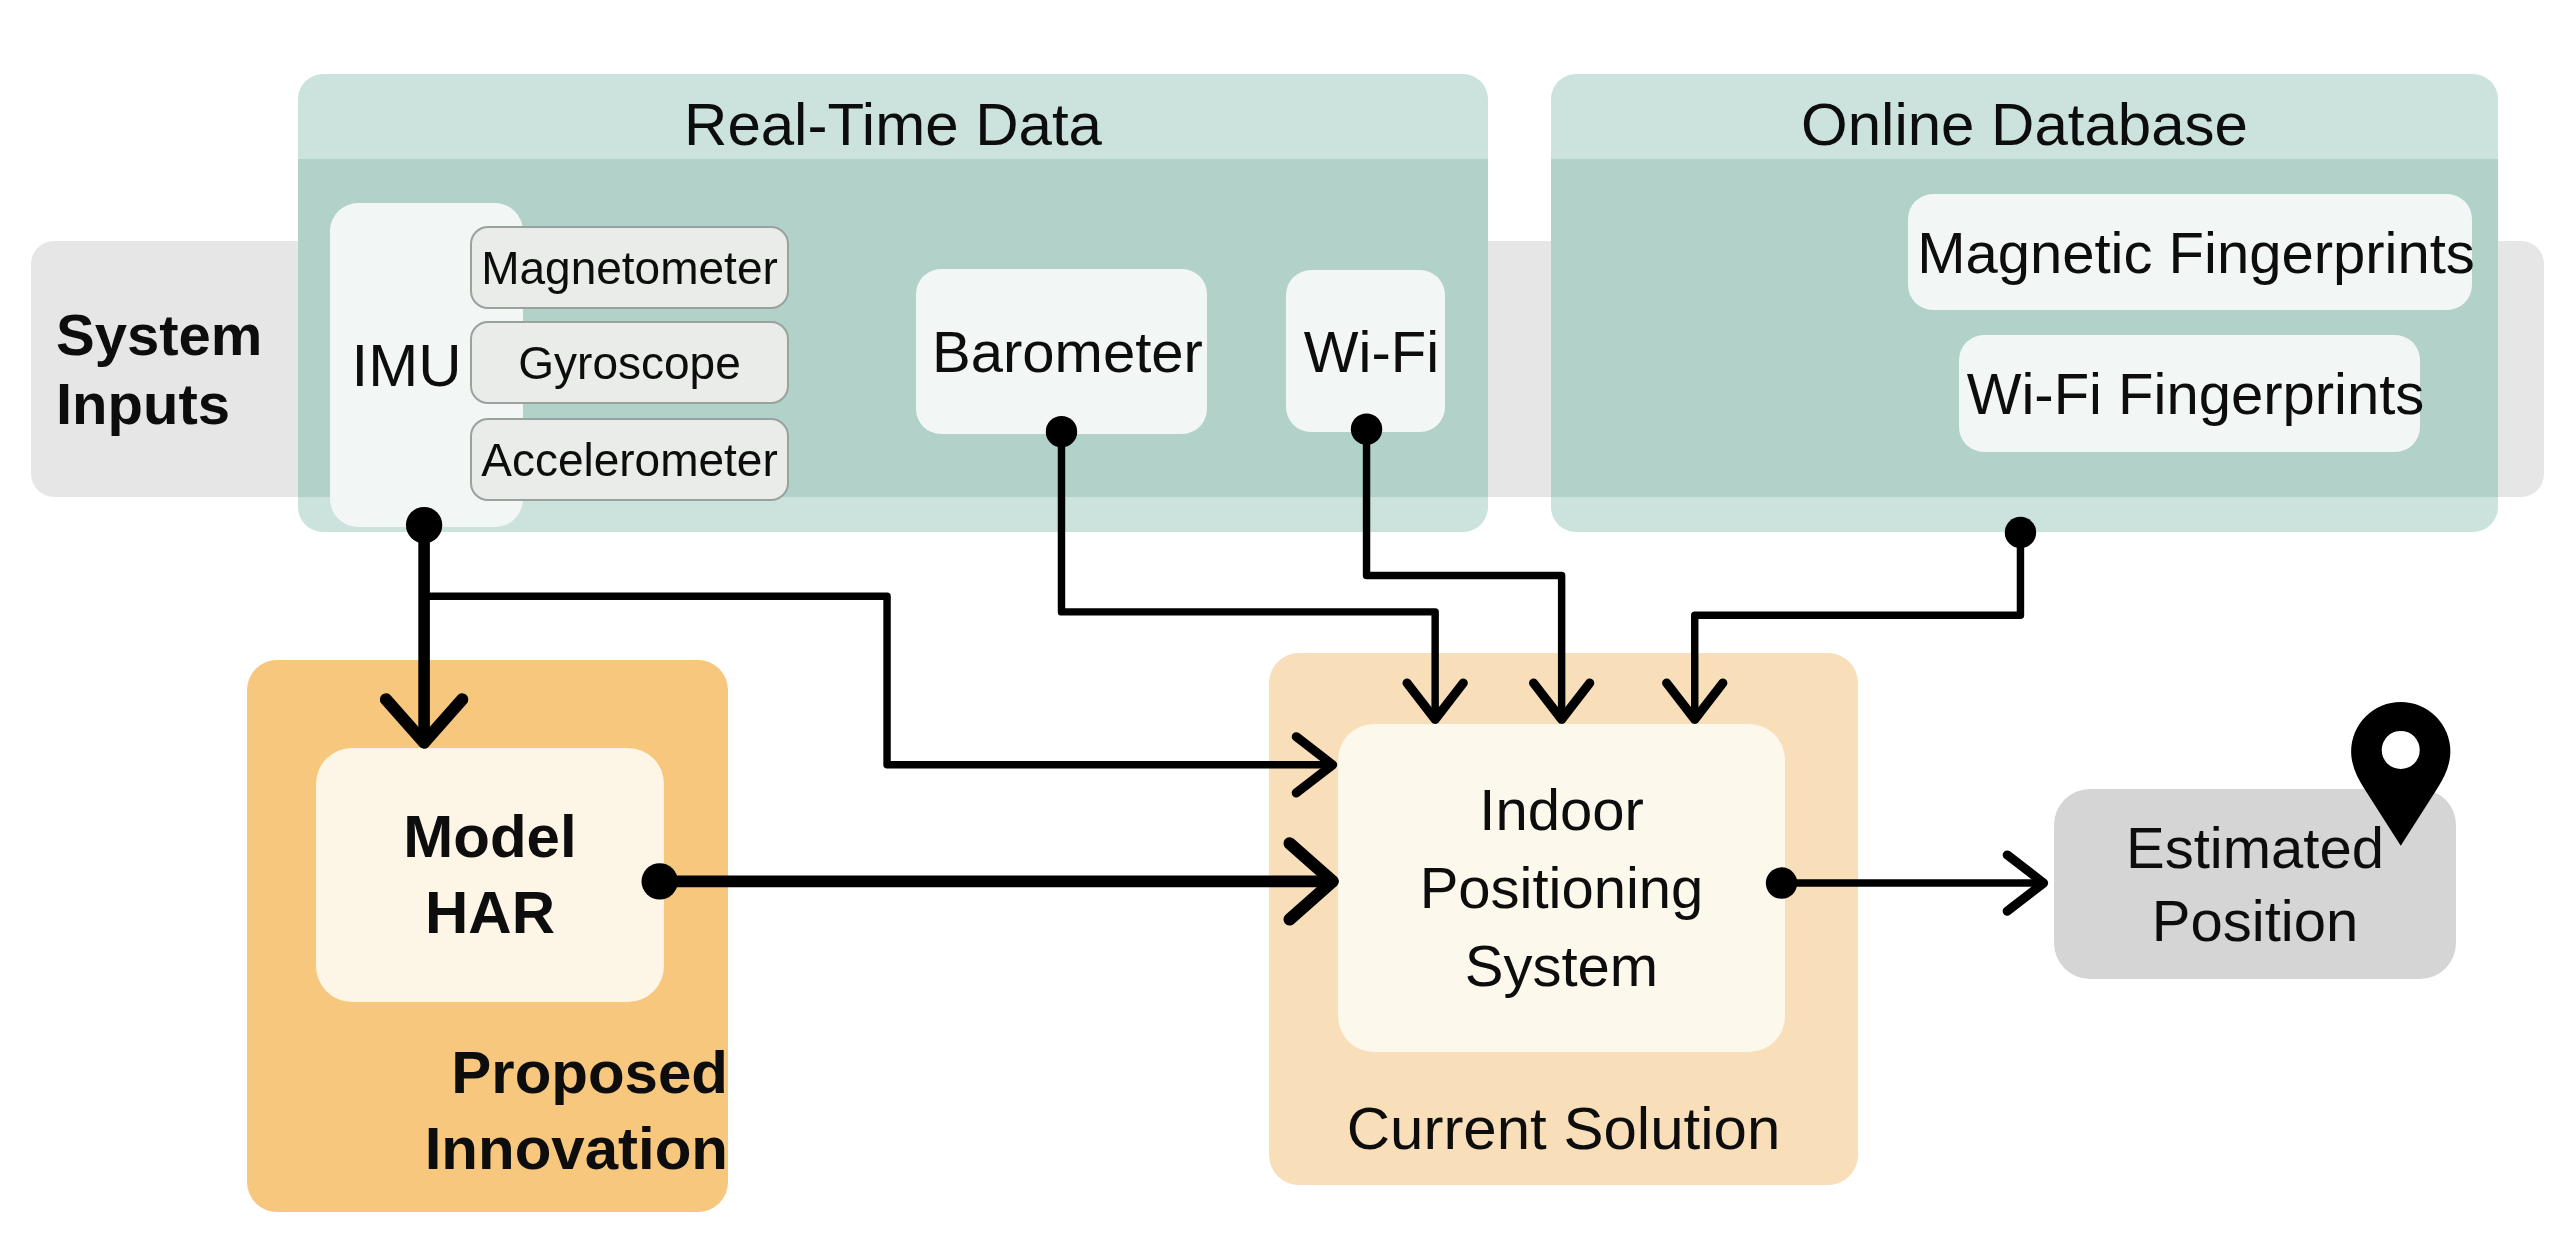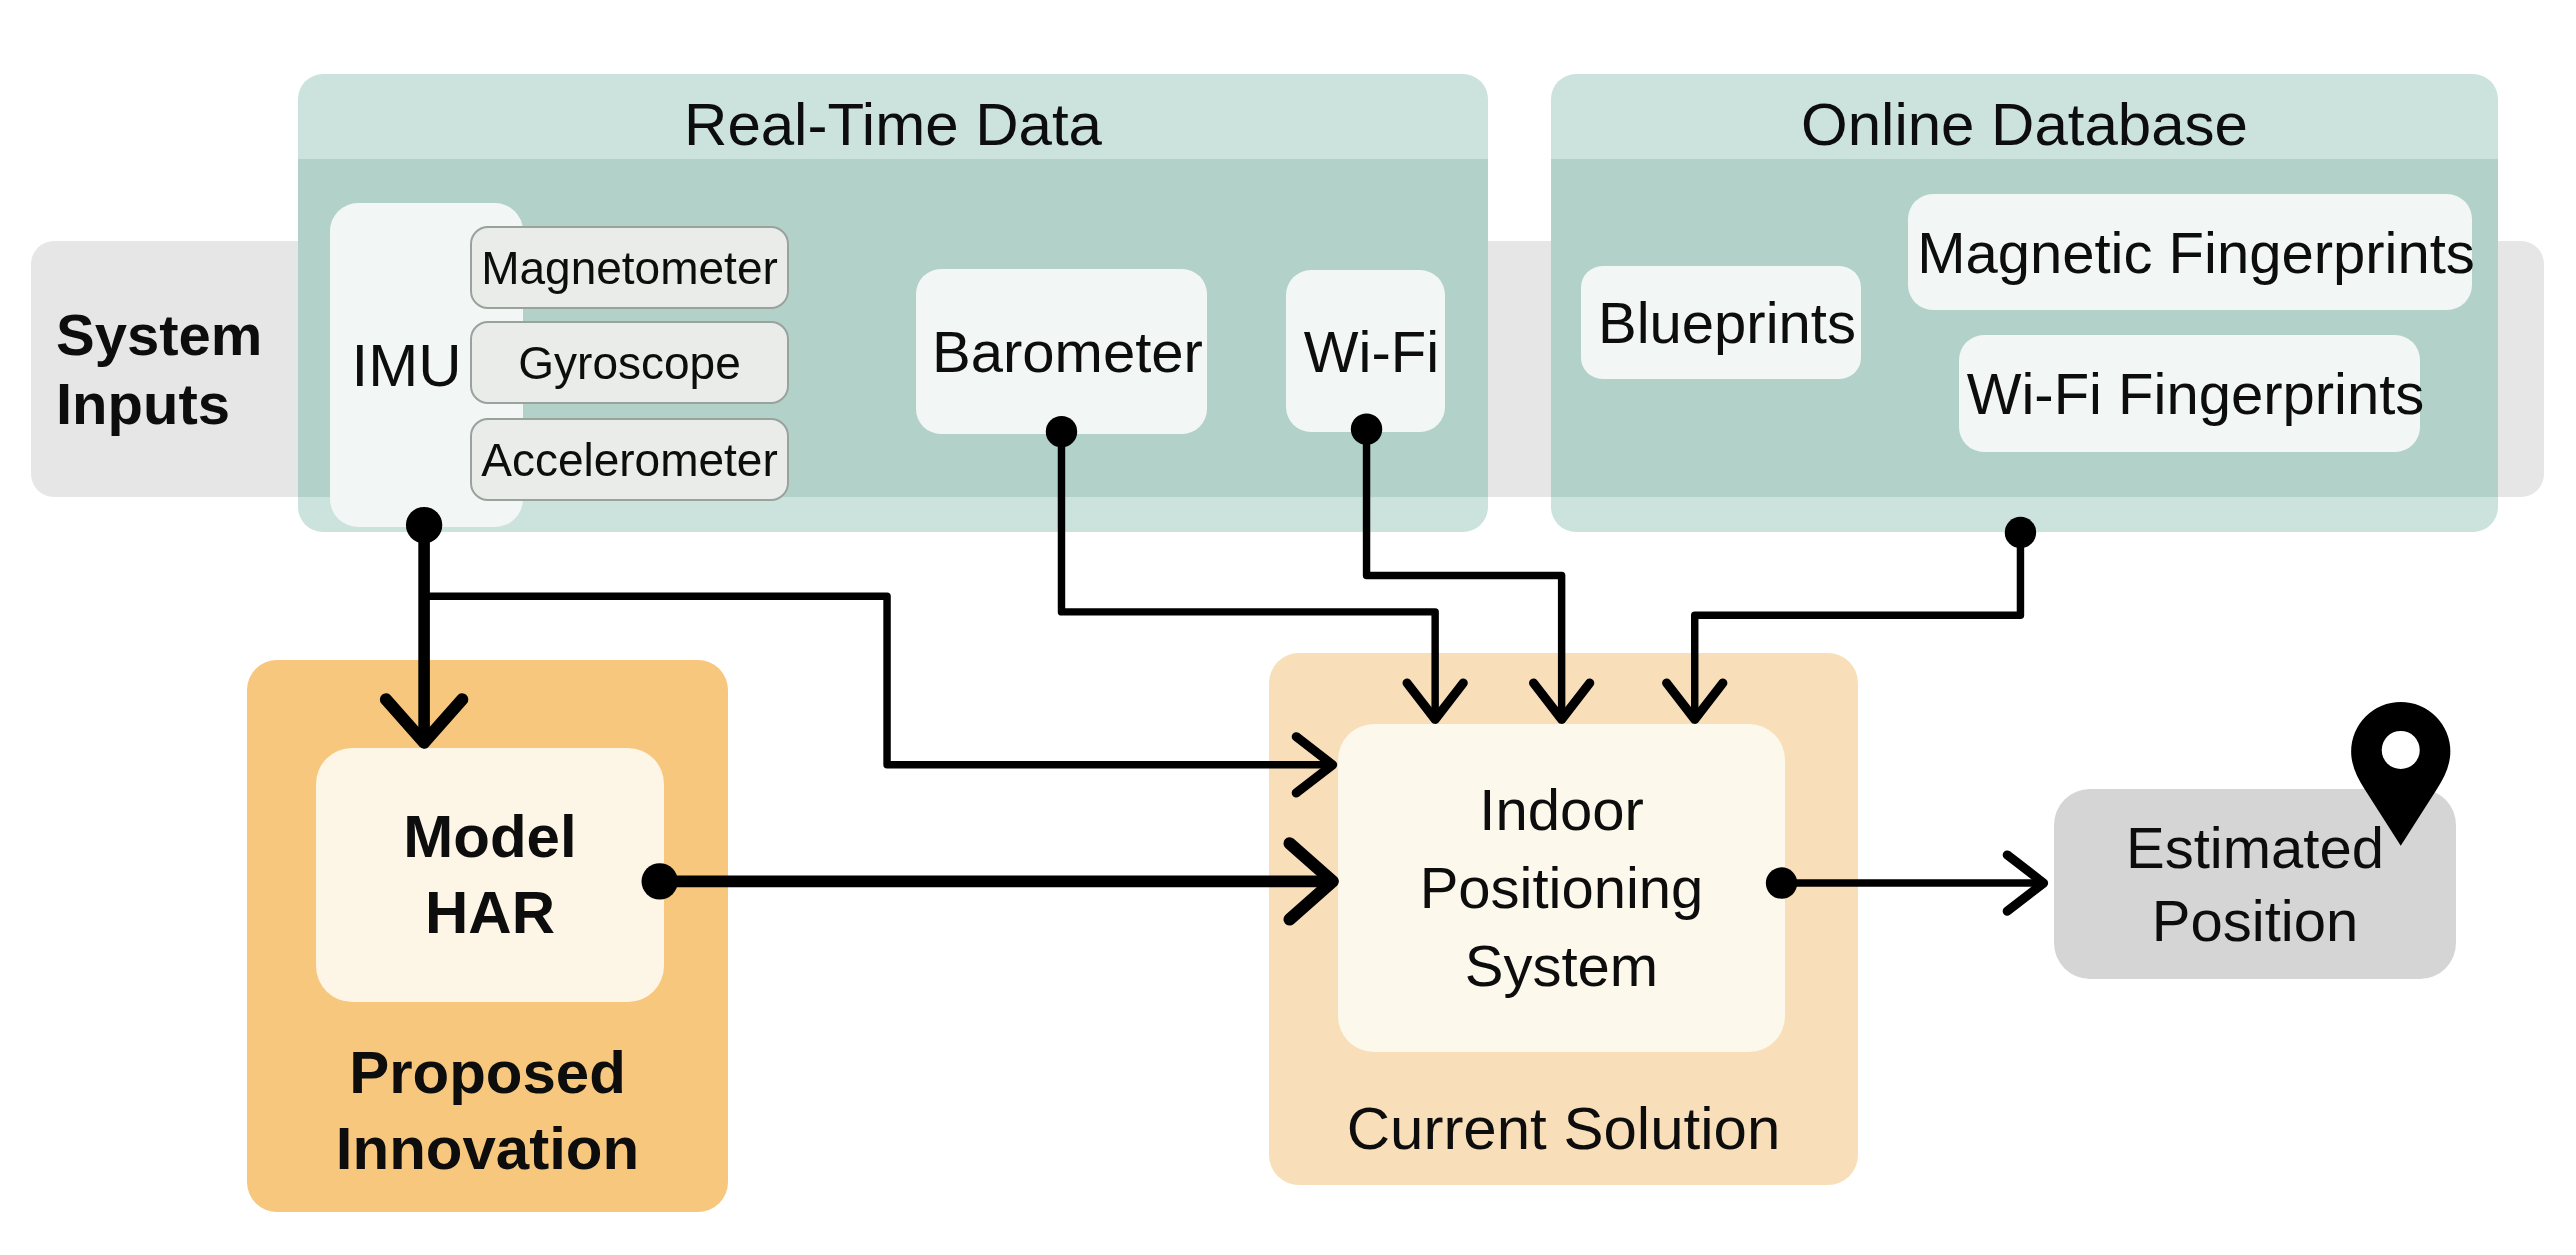--- a/index.html
+++ b/index.html
@@ -32,21 +32,21 @@
   #magfp-box{left:1908px;top:194px;width:564px;height:116px;white-space:nowrap;}
   #wififp-box{left:1959px;top:335px;width:461px;height:117px;white-space:nowrap;}
   
   #proposed-group{left:247px;top:660px;width:481px;height:552px;border-radius:30px;background:var(--orange-strong);}
   #current-group{left:1269px;top:653px;width:589px;height:532px;border-radius:30px;background:var(--orange-light);}
   #har-box{left:316px;top:748px;width:348px;height:254px;border-radius:36px;background:var(--cream);
            font-weight:700;font-size:60px;line-height:76px;}
   #ips-box{left:1338px;top:724px;width:447px;height:328px;border-radius:36px;background:var(--cream-light);
            font-size:58px;line-height:78px;}
   .group-caption{font-weight:700;font-size:60px;line-height:76px;}
-  #proposed-caption{left:247px;top:1035px;width:481px;text-align:center;}
+  #proposed-caption{left:247px;top:1035px;width:481px;text-align:right;}
   #current-caption{left:1269px;top:1093px;width:589px;text-align:center;font-weight:400;line-height:71px;}
   
   #estimated-box{left:2054px;top:789px;width:402px;height:190px;border-radius:36px;
                  background:var(--gray-estimate);font-size:58px;line-height:73px;}
   
   #overlay{position:absolute;left:0;top:0;pointer-events:none;}
 </style>
 </head>
 <body>
 
@@ -72,21 +72,20 @@
   <div class="rbox node" id="imu-box">
     <div id="imu-label">IMU</div>
   </div>
   <div class="rbox chip center" style="top:226px">Magnetometer</div>
   <div class="rbox chip center" style="top:321px">Gyroscope</div>
   <div class="rbox chip center" style="top:418px">Accelerometer</div>
 
   <div class="rbox node center" id="barometer-box">Barometer</div>
   <div class="rbox node center" id="wifi-box">Wi-Fi</div>
 
-  <div class="rbox node center" id="blueprints-box">Blueprints</div>
   <div class="rbox node center" id="magfp-box">Magnetic Fingerprints</div>
   <div class="rbox node center" id="wififp-box">Wi-Fi Fingerprints</div>
 
   <div class="rbox" id="proposed-group"></div>
   <div class="rbox center" id="har-box">
     <div>
       <div>Model</div>
       <div>HAR</div>
     </div>
   </div>

